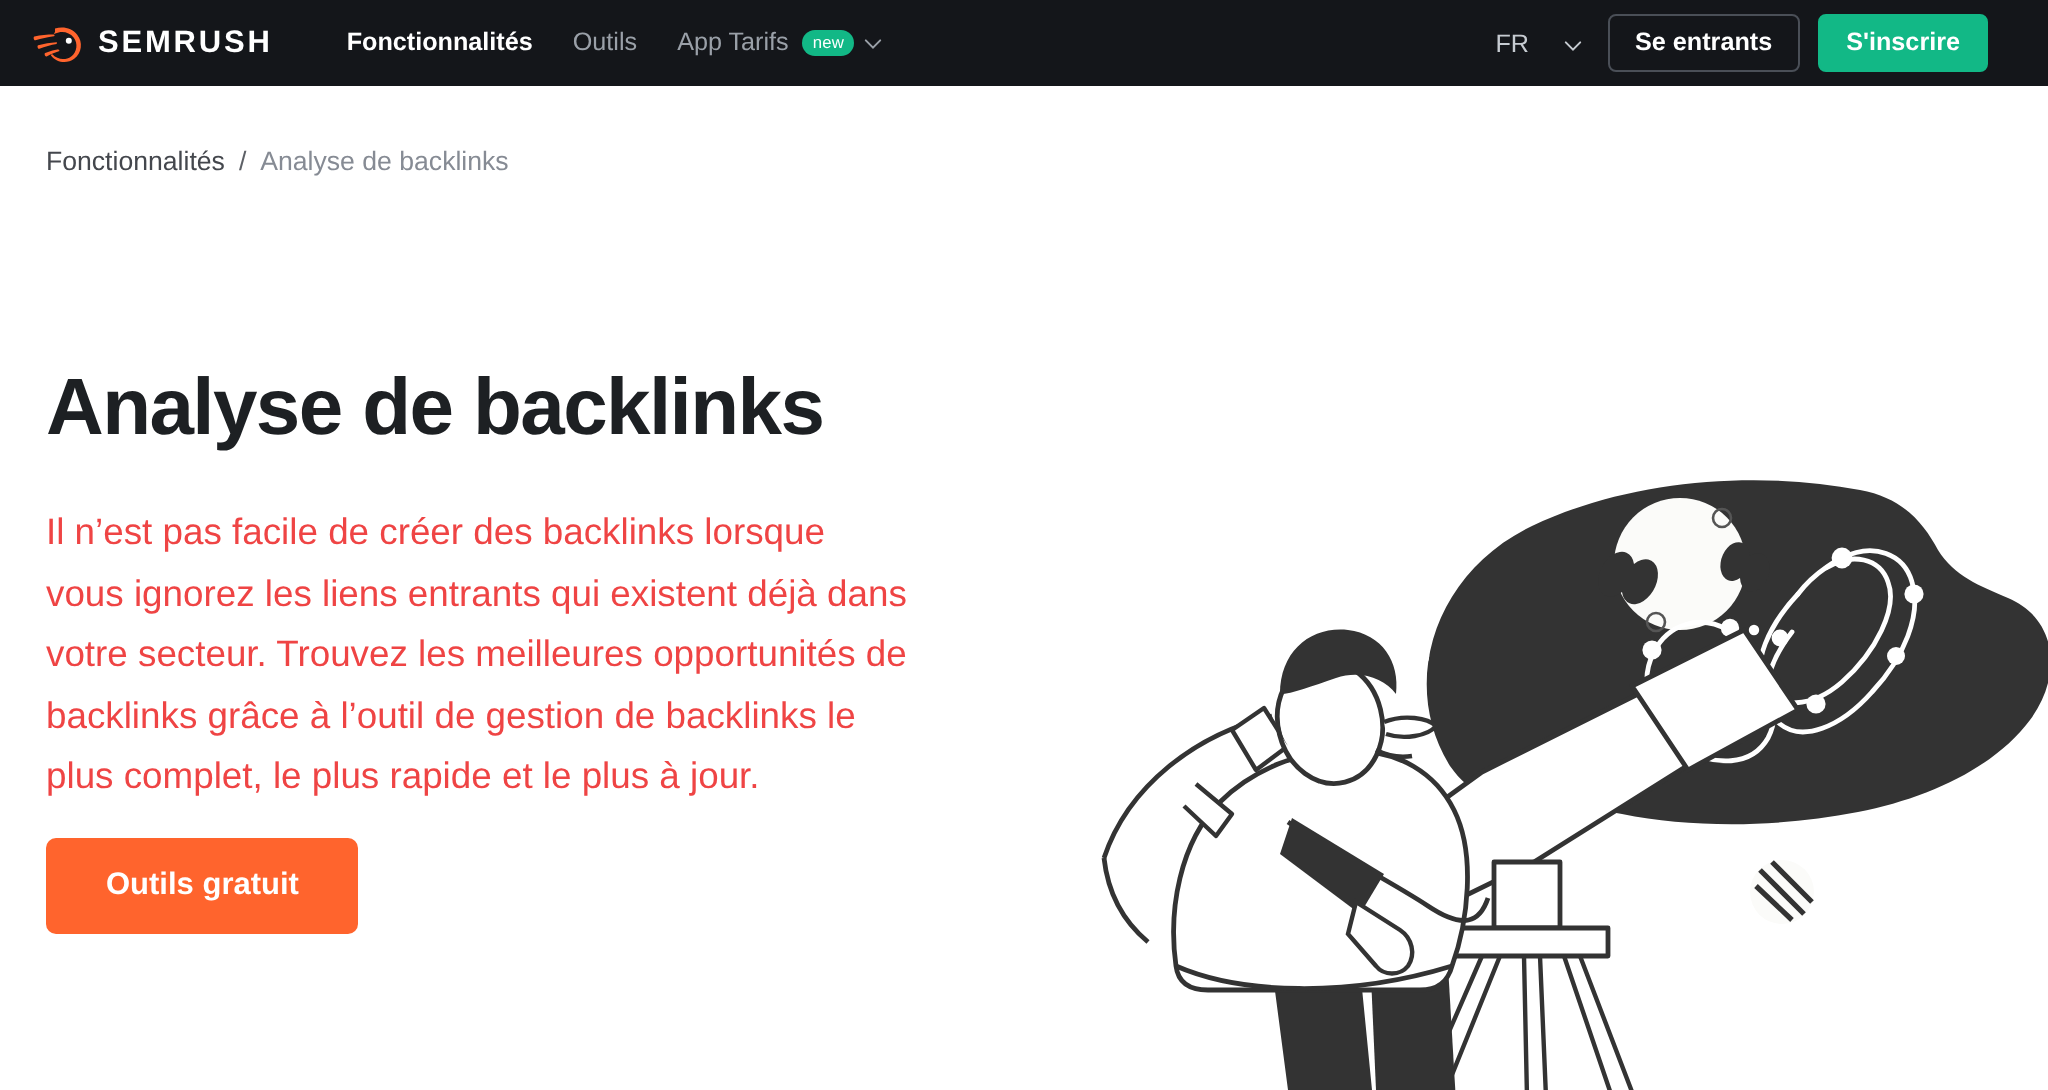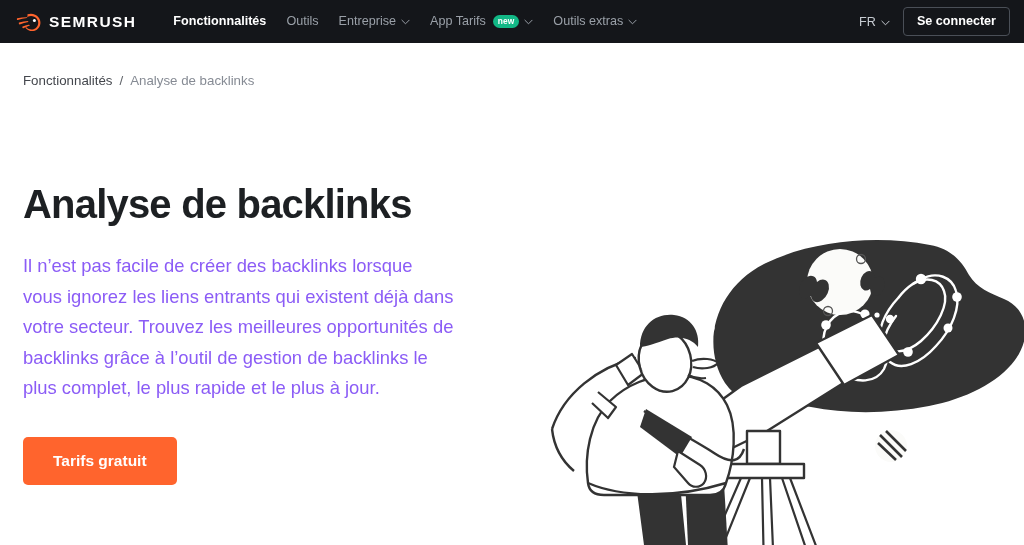--- a/index.html
+++ b/index.html
@@ -14,21 +14,21 @@
     -webkit-font-smoothing: antialiased;
   }
 
   
   .navbar {
     position: relative;
     height: 43px;
     background: #14161a;
     display: flex;
     align-items: center;
-    padding: 0 14px 0 16px;
+    padding: 0 30px 0 16px;
     width: 1024px;
   }
 
   .brand {
     display: flex;
     align-items: center;
     gap: 7px;
     margin-right: 27px;
     flex: none;
   }
@@ -62,40 +62,40 @@
     cursor: pointer;
     border-radius: 3px;
   }
   .nav-item.active { color: #ffffff; font-weight: 700; }
   .nav-item .caret { display: inline-block; }
 
   .badge-new {
     background: #12b886;
     color: #ffffff;
     font-size: 8.4px;
-    font-weight: 700;
+    font-weight: 400;
     padding: 2px 5px 2px 5px;
     border-radius: 8px;
     line-height: 1;
     letter-spacing: 0.1px;
     margin-left: 2px;
   }
 
   .nav-right {
     display: flex;
     align-items: center;
     gap: 9px;
     flex: none;
     margin-left: 6px;
   }
 
   .lang-switch {
     display: inline-flex;
     align-items: center;
-    gap: 5px;
+    gap: 17px;
     color: #c6cbd1;
     font-size: 12.6px;
     cursor: pointer;
     padding: 5px 4px;
     white-space: nowrap;
   }
 
   .btn-login {
     color: #ffffff;
     background: transparent;
@@ -162,23 +162,23 @@
     font-weight: 700;
     color: #1d2023;
     letter-spacing: -0.8px;
     line-height: 1.12;
     margin-bottom: 24px;
   }
 
   .hero-desc {
     font-size: 18.4px;
     line-height: 1.66;
-    color: #8b5cf6;
+    color: #ef4444;
     width: 432px;
-    margin-bottom: 33px;
+    margin-bottom: 15px;
   }
 
   .btn-cta {
     display: inline-block;
     background: #ff642d;
     color: #ffffff;
     font-size: 15.5px;
     font-weight: 700;
     font-family: inherit;
     border: none;
@@ -220,80 +220,65 @@
 
     <span class="nav-item active">
       <span>Fonctionnalités</span>
     </span>
 
     <span class="nav-item">
       <span>Outils</span>
     </span>
 
 
-    <span class="nav-item">
-      <span>Entreprise</span>
-      <span class="caret">
-        <svg width="9" height="6" viewBox="0 0 10 6" xmlns="http://www.w3.org/2000/svg" aria-hidden="true">
-          <path d="M1 1l4 4 4-4" stroke="#9aa0a8" stroke-width="1.1" fill="none" stroke-linecap="round"></path>
-        </svg>
-      </span>
-    </span>
 
     <span class="nav-item">
       <span>App Tarifs</span>
       <span class="badge-new">new</span>
       <span class="caret">
         <svg width="9" height="6" viewBox="0 0 10 6" xmlns="http://www.w3.org/2000/svg" aria-hidden="true">
           <path d="M1 1l4 4 4-4" stroke="#9aa0a8" stroke-width="1.1" fill="none" stroke-linecap="round"></path>
         </svg>
       </span>
     </span>
 
-    <span class="nav-item">
-      <span>Outils extras</span>
-      <span class="caret">
-        <svg width="9" height="6" viewBox="0 0 10 6" xmlns="http://www.w3.org/2000/svg" aria-hidden="true">
-          <path d="M1 1l4 4 4-4" stroke="#9aa0a8" stroke-width="1.1" fill="none" stroke-linecap="round"></path>
-        </svg>
-      </span>
-    </span>
 
   </div>
 
   <div class="nav-right">
 
     <span class="lang-switch">
       <span>FR</span>
       <span class="caret">
         <svg width="9" height="6" viewBox="0 0 10 6" xmlns="http://www.w3.org/2000/svg" aria-hidden="true">
           <path d="M1 1l4 4 4-4" stroke="#c6cbd1" stroke-width="1.1" fill="none" stroke-linecap="round"></path>
         </svg>
       </span>
     </span>
 
-    <button class="btn-login">Se connecter</button>
+    <button class="btn-login">Se entrants</button>
+    <button class="btn-signup">S'inscrire</button>
 
   </div>
 </nav>
 
 <main class="page">
 
   <div class="breadcrumb">
     <span class="crumb-link">Fonctionnalités</span>
     <span class="crumb-sep">/</span>
     <span class="crumb-current">Analyse de backlinks</span>
   </div>
 
   <section class="hero">
 
     <div class="hero-copy">
       <h1 class="hero-title">Analyse de backlinks</h1>
       <p class="hero-desc">Il n’est pas facile de créer des backlinks lorsque vous ignorez les liens entrants qui existent déjà dans votre secteur. Trouvez les meilleures opportunités de backlinks grâce à l’outil de gestion de backlinks le plus complet, le plus rapide et le plus à jour.</p>
-      <button class="btn-cta">Tarifs gratuit</button>
+      <button class="btn-cta">Outils gratuit</button>
     </div>
 
     <div class="hero-art">
       <svg viewBox="0 0 496 380" xmlns="http://www.w3.org/2000/svg" aria-hidden="true">
 
         <path d="M197 168 C172 128 188 72 238 48 C286 25 350 20 402 30
                  C424 34 434 47 441 60 C449 73 462 78 476 84
                  C500 94 504 122 487 145 C470 168 437 184 401 191
                  C360 199 318 199 283 192 C250 185 218 198 197 168 Z" fill="#333333"></path>
 

